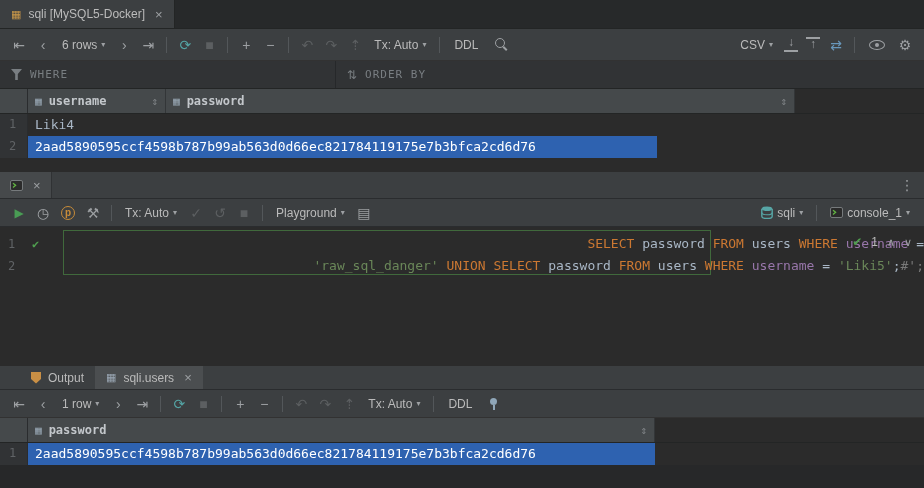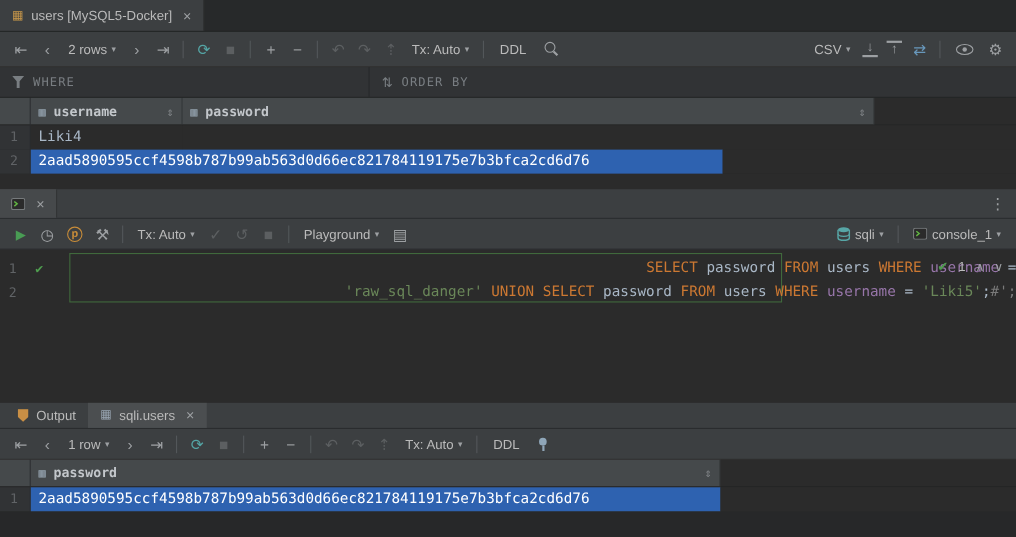--- a/index.html
+++ b/index.html
@@ -93,44 +93,44 @@
   .idn { color: #a9b7c6; }
   .colref { color: #9876aa; }
   .str { color: #6a8759; margin-top: 40px; }
   .op { color: #a9b7c6; }
   .cmt { color: #7a7a7a; }
   .execnav { position: absolute; right: 12px; top: 8px; display: flex; align-items: center; gap: 9px; font-family: "Liberation Sans", sans-serif; }
   .execount { color: #bbbbbb; font-size: 12px; }
   .chev { color: #9da0a3; font-size: 11px; cursor: pointer; }
 
   
-  .rtabbar { height: 24px; flex: none; background: #3c3f41; border-bottom: 1px solid #2a2c2e; display: flex; align-items: stretch; padding-left: 5px; }
+  .rtabbar { height: 24px; flex: none; background: #3c3f41; border-bottom: 1px solid #2a2c2e; display: flex; align-items: stretch; padding-left: 20px; }
   .rtab { display: flex; align-items: center; gap: 7px; padding: 0 11px; cursor: pointer; }
   .rtab.active { background: #4b4e50; }
   .shield-icon { width: 10px; height: 12px; background: #c98f45; clip-path: polygon(0 0,100% 0,100% 62%,50% 100%,0 62%); flex: none; }
   .bottomfill { height: 23px; flex: none; background: #272829; }
 </style>
 </head>
 <body>
 
 <div class="app">
 
   <div class="ed-tabbar">
     <div class="ed-tab">
       <span class="tbl-icon amber">▦</span>
-      <span class="tab-label">users [MySQL5-Docker]</span>
+      <span class="tab-label">sqli [MySQL5-Docker]</span>
       <span class="close">×</span>
     </div>
   </div>
 
   <div class="toolbar">
     <span class="tbi">⇤</span>
     <span class="tbi">‹</span>
     <span class="combo">
-      <span>2 rows</span>
+      <span>6 rows</span>
       <span class="caret">▾</span>
     </span>
     <span class="tbi">›</span>
     <span class="tbi">⇥</span>
     <span class="sep"></span>
     <span class="tbi teal">⟳</span>
     <span class="tbi dim">■</span>
     <span class="sep"></span>
     <span class="tbi">+</span>
     <span class="tbi">−</span>

